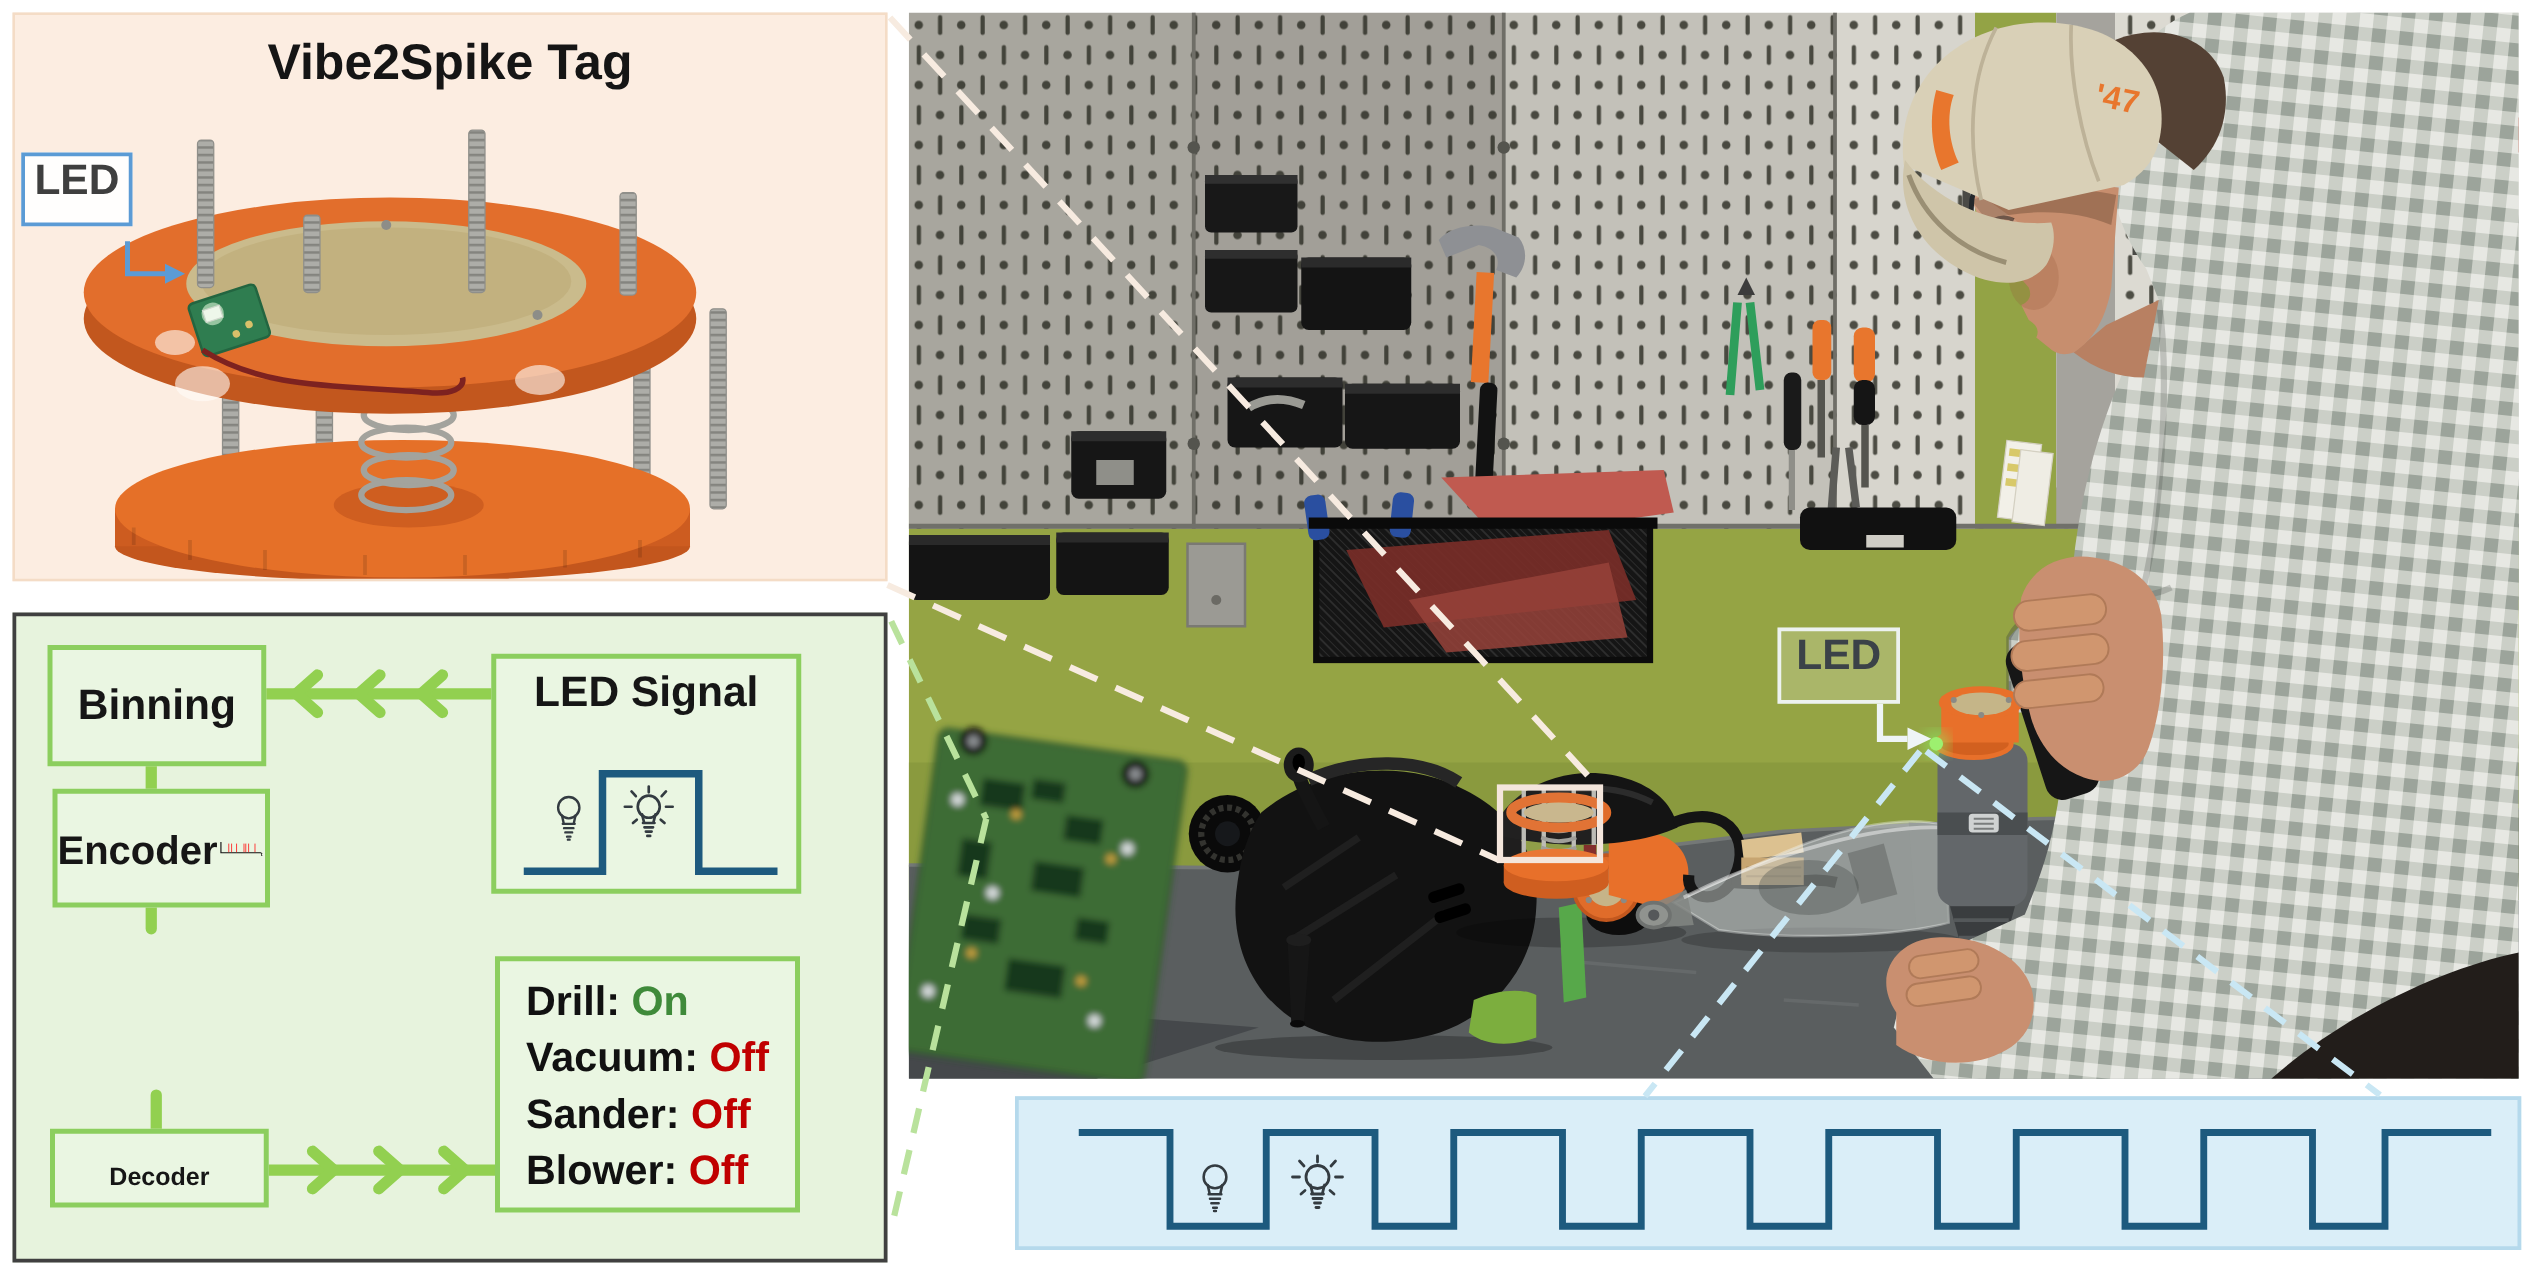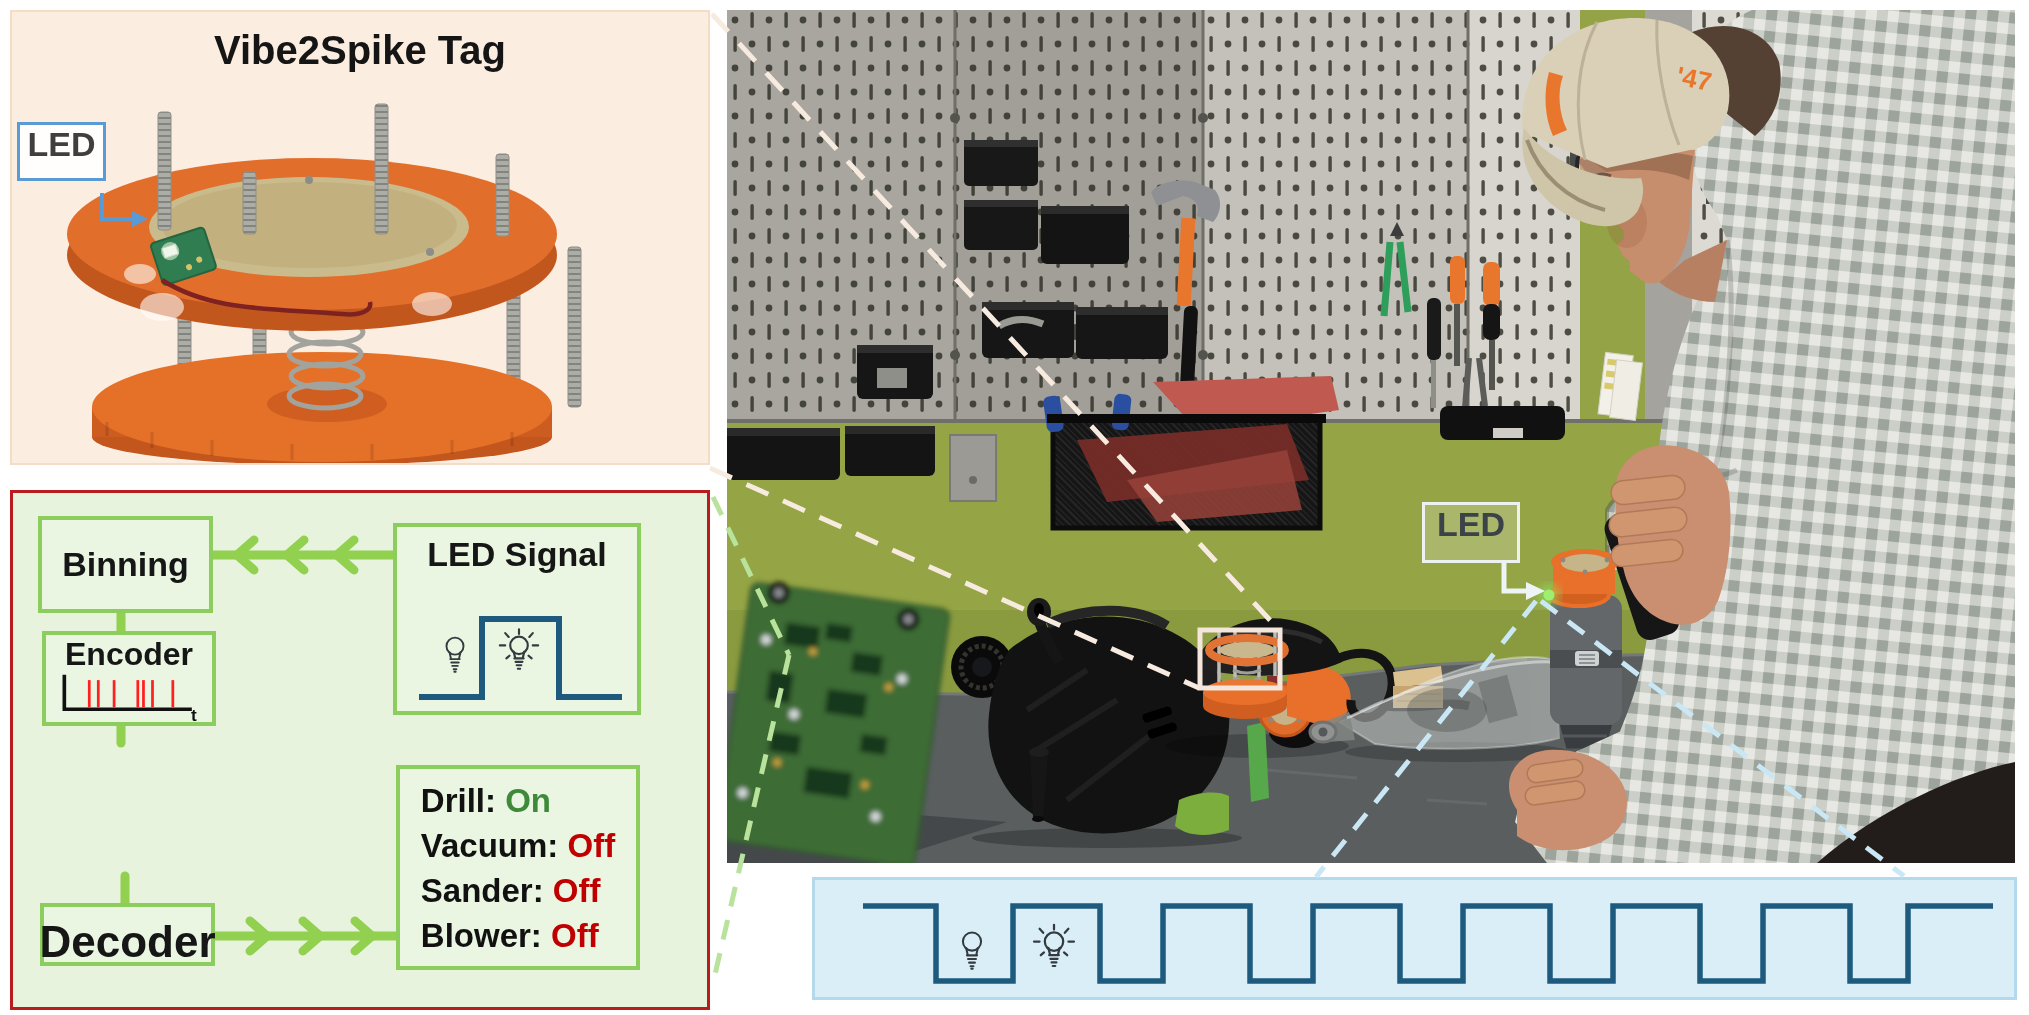--- a/index.html
+++ b/index.html
@@ -6,30 +6,30 @@
   .stage{position:relative;width:2029px;height:1015px;background:#ffffff;overflow:hidden;
          font-family:"Liberation Sans",sans-serif;}
   .panel{position:absolute;box-sizing:border-box;}
   
   .panel-tag{left:10px;top:10px;width:700px;height:455px;background:#fcede1;border:2px solid #f4dcc6;}
   .tag-title{position:absolute;left:0;top:16px;width:100%;text-align:center;font-size:40px;font-weight:700;color:#151515;}
   .led-callout{position:absolute;display:flex;justify-content:center;
                font-size:34px;font-weight:700;color:#3f3f3f;box-sizing:border-box;}
   .led-callout.tagpanel{left:17px;top:122px;width:89px;height:59px;background:rgba(255,255,255,.92);border:3px solid #5b9bd5;}
   
-  .panel-pipeline{left:10px;top:490px;width:700px;height:520px;background:#e7f3dd;border:3px solid #b91c1c;}
+  .panel-pipeline{left:10px;top:490px;width:700px;height:520px;background:#e7f3dd;border:3px solid #404040;}
   .gbox{position:absolute;box-sizing:border-box;border:4px solid #8cce5e;background:#eaf6e2;z-index:2;}
   .gbox .lbl{font-size:34px;font-weight:700;color:#161616;}
   .box-binning{left:25px;top:23px;width:175px;height:97px;display:flex;align-items:center;justify-content:center;}
-  .box-encoder{left:29px;top:138px;width:174px;height:95px;display:flex;flex-direction:column;align-items:center;}
+  .box-encoder{left:29px;top:138px;width:174px;height:95px;display:flex;flex-direction:row;align-items:center;}
   .box-encoder .lbl{font-size:32px;line-height:34px;margin-top:2px;}
   .box-snn{left:25px;top:248px;width:208px;height:137px;display:flex;align-items:center;}
   .box-snn .lbl{font-size:38px;margin-left:14px;}
   .box-decoder{left:27px;top:410px;width:175px;height:63px;display:flex;align-items:center;justify-content:center;}
-  .box-decoder .lbl{font-size:44px;margin-top:15px;}
+  .box-decoder .lbl{font-size:20px;margin-top:15px;}
   .box-ledsig{left:380px;top:30px;width:248px;height:192px;}
   .box-ledsig .lbl{position:absolute;top:8px;width:100%;text-align:center;}
   .box-output{left:383px;top:272px;width:244px;height:205px;display:flex;flex-direction:column;align-items:center;justify-content:center;}
   .out-line{font-size:33px;font-weight:700;color:#111;line-height:45px;white-space:pre;}
   .status-on{color:#3f8a3a;}
   .status-off{color:#c00000;}
   .pipe-svg{position:absolute;left:0;top:0;z-index:1;}
   
   .photo-svg{position:absolute;left:727px;top:10px;z-index:1;}
   .led-callout.photo{left:1422px;top:502px;width:98px;height:61px;background:rgba(255,255,255,.20);

